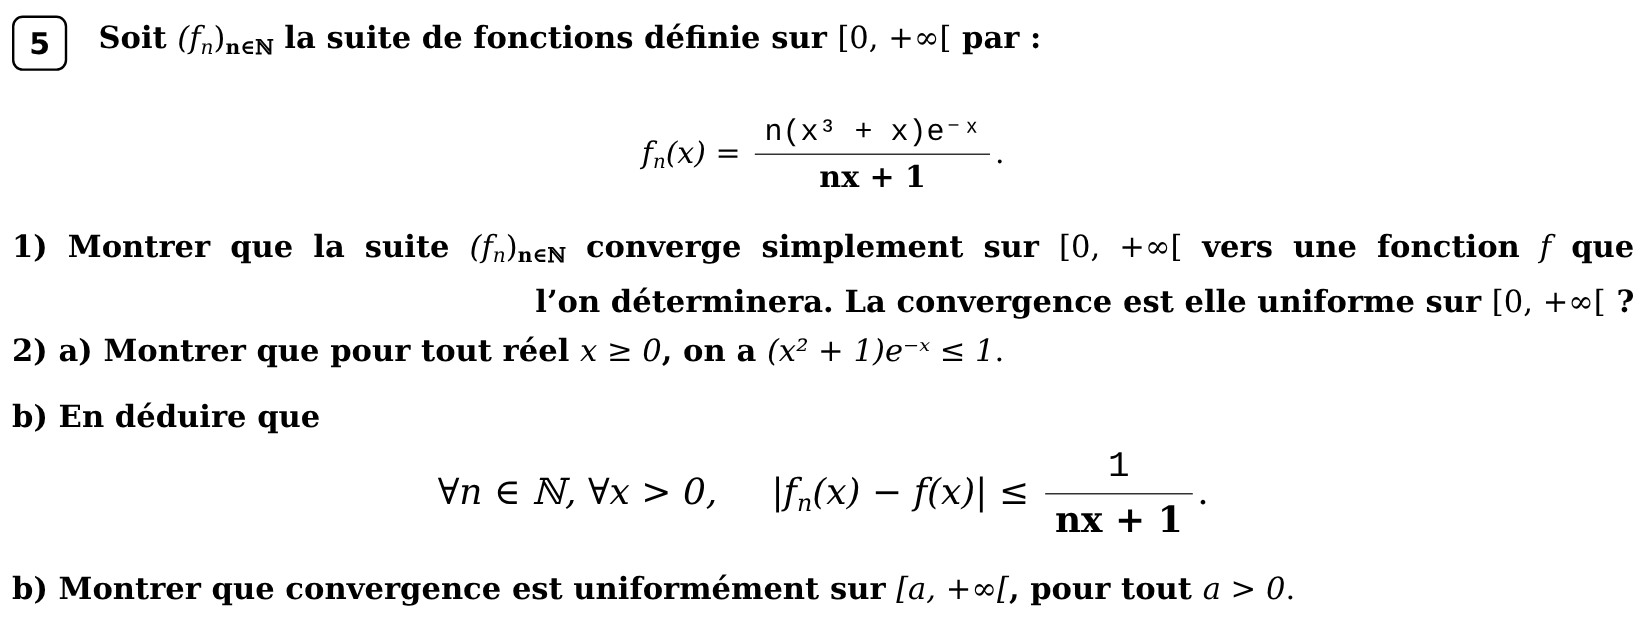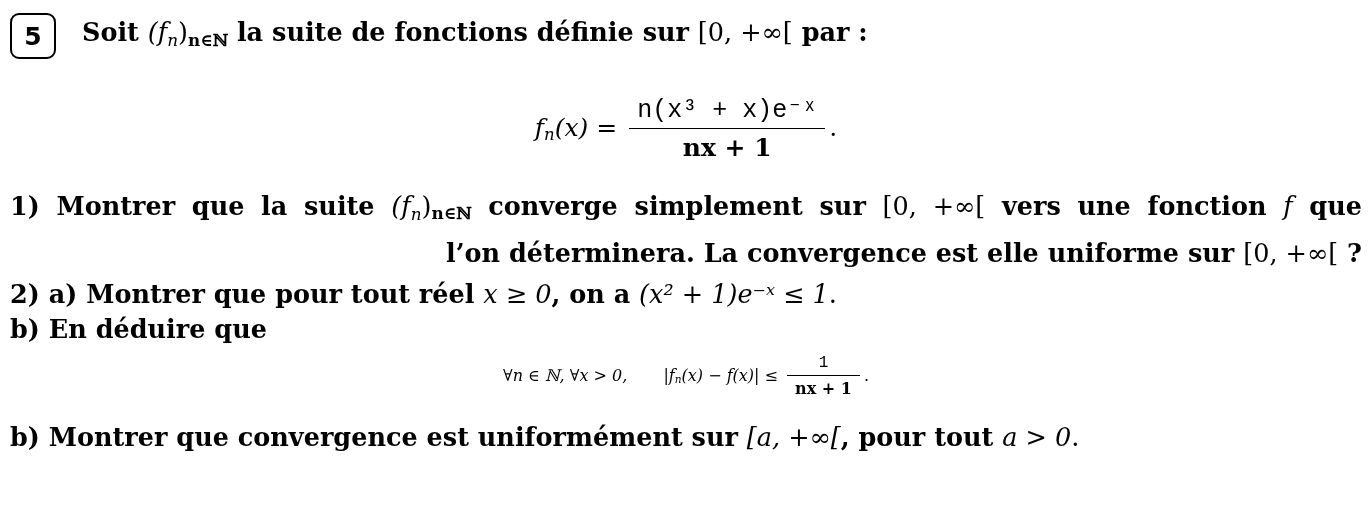--- a/index.html
+++ b/index.html
@@ -62,21 +62,21 @@
   .bb { font-family: "DejaVu Serif", serif; font-style: normal; }
 
   
   .display-eq {
     text-align: center;
     font-family: "DejaVu Serif", serif;
     font-weight: normal;
     font-style: normal;
   }
   .eq1 { margin-top: 36px; font-size: 25px; }
-  .eq2 { margin-top: 6px; font-size: 16px; }
+  .eq2 { margin-top: 6px; font-size: 30px; }
 
   .frac {
     display: inline-block;
     vertical-align: middle;
     text-align: center;
     margin: 0 4px;
   }
   .frac .num {
     display: block;
     padding: 0 8px 2px 8px;
@@ -97,21 +97,21 @@
     font-weight: bold;
     line-height: 1.30;
   }
   .p-just {
     text-align: justify;
     text-align-last: justify;
   }
   .p1 { margin-top: 26px; }
   .p1b { margin-top: 12px; text-align: right; }
   .p2 { margin-top: 8px; }
-  .p3 { margin-top: 2px; }
+  .p3 { margin-top: 22px; }
   .p4 { margin-top: 22px; }
   .spacer-inline { display: inline-block; width: 26px; }
 </style>
 </head>
 <body>
 
 <div class="page">
 
   <div class="ex-head">
     <div class="ex-badge">5</div>

